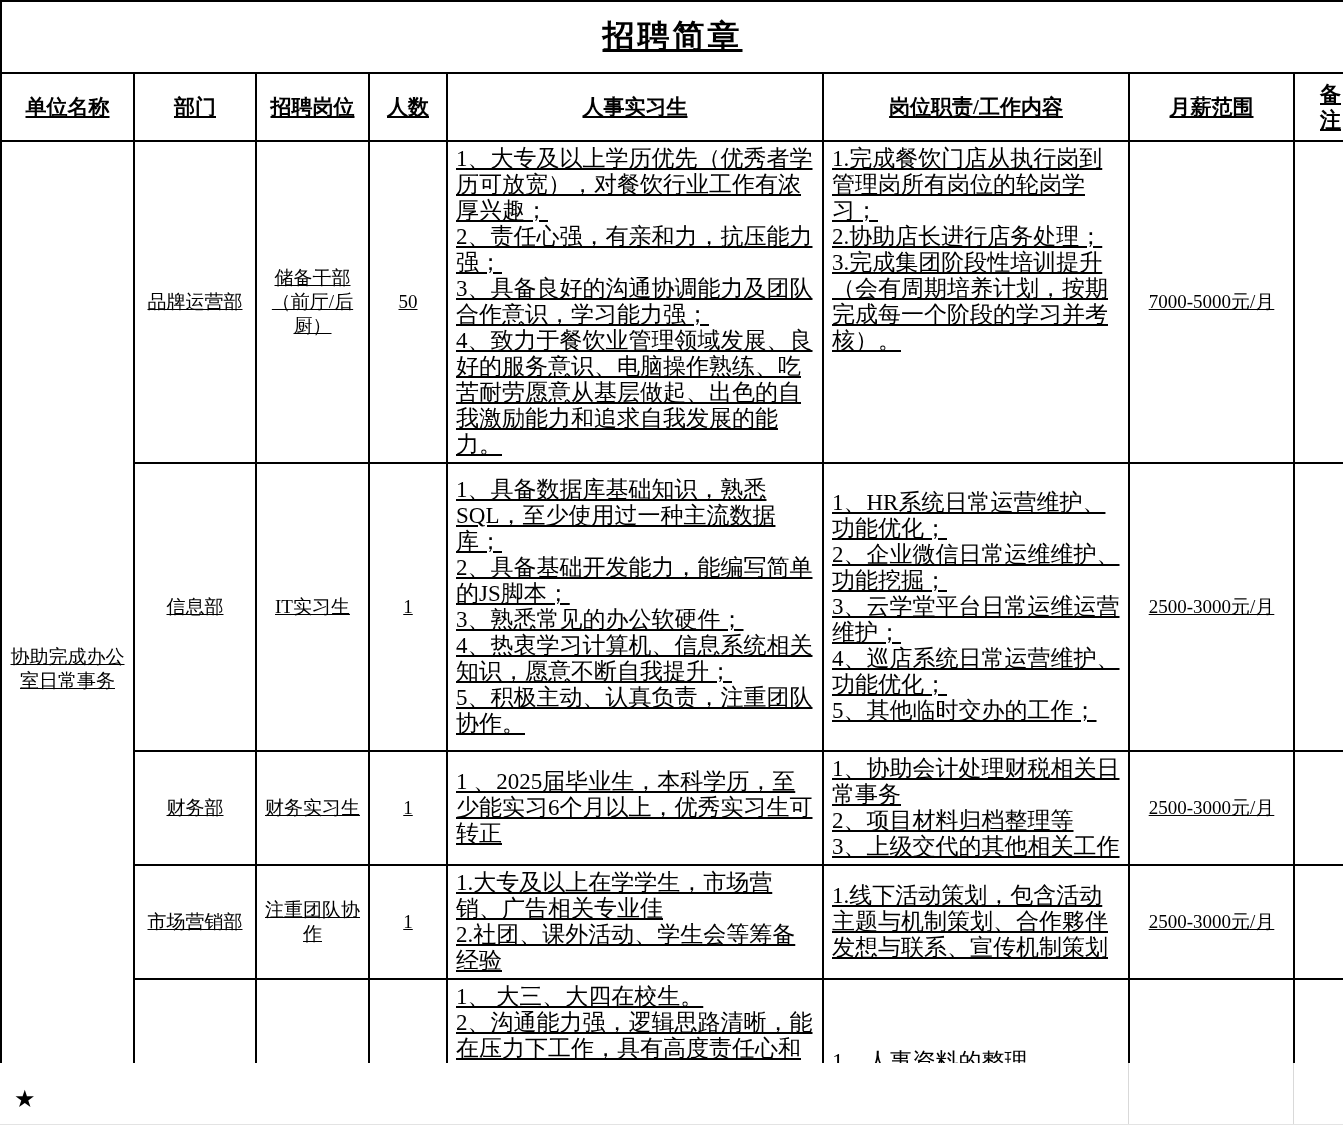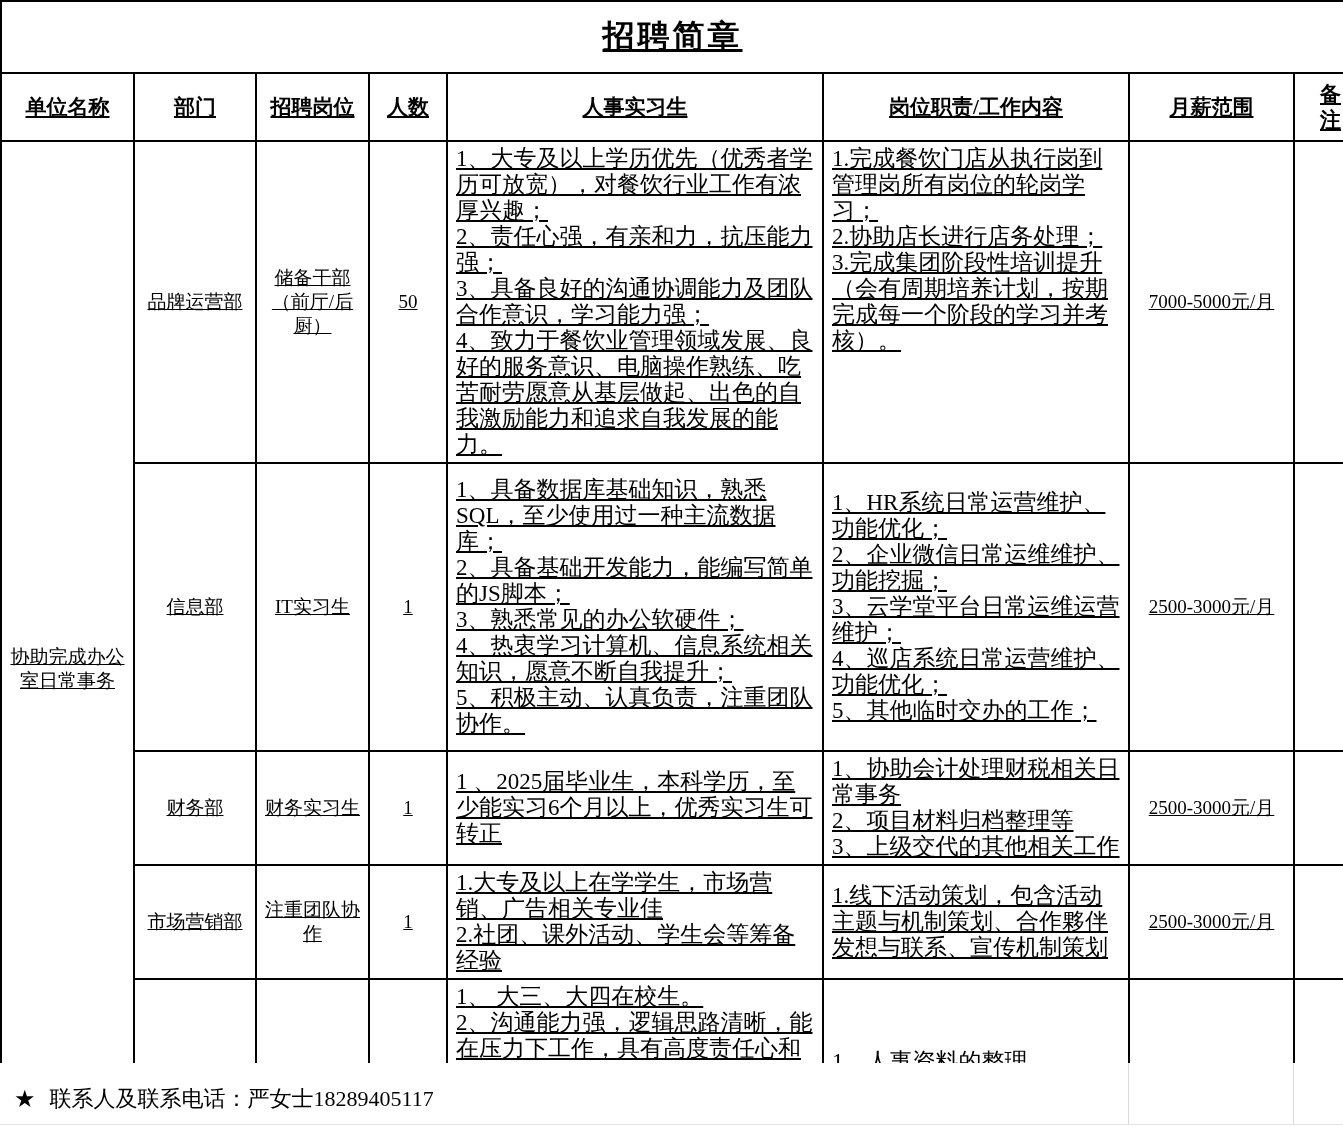--- a/index.html
+++ b/index.html
@@ -185,18 +185,17 @@
 2、人员信息的收集和统计
 3、协助完成办公室日常事务</td>
       <td class="cell-center">2500-3000元/月</td>
       <td class="cell-center"></td>
     </tr>
   </tbody>
     </table>
 
   <div class="footer">
     <span class="star">★</span>
-    <span>联系人及联系电话：严女士18289405117</span>
   </div>
   <div class="ghost-vline" style="left:1128px"></div>
   <div class="ghost-vline" style="left:1293px"></div>
   <div class="ghost-hline"></div>
 </div>
 
 </body></html>

